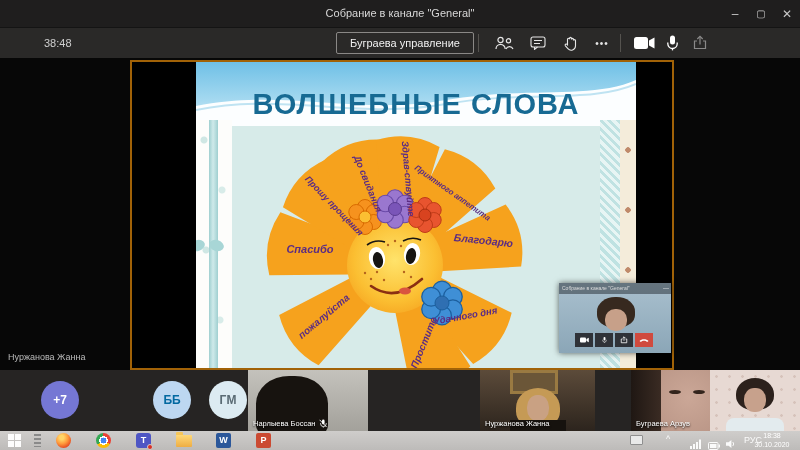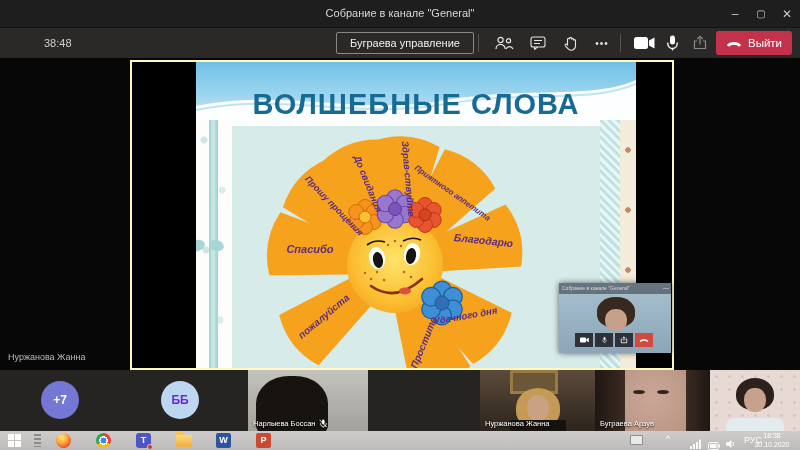--- a/index.html
+++ b/index.html
@@ -17,21 +17,21 @@
   .timer{position:absolute;left:44px;top:9px;color:#cfcfcf;font-size:11px;}
   .req-btn{position:absolute;left:336px;top:4px;height:22px;padding:0 13px;background:transparent;border:1px solid #8a8886;color:#f0f0f0;font-size:11px;line-height:20px;border-radius:2px;}
   .tb-sep{position:absolute;top:6px;width:1px;height:18px;background:#55534f;}
   .tb-ic{position:absolute;top:6px;width:24px;height:18px;display:flex;align-items:center;justify-content:center;}
   .dots{color:#e6e6e6;font-size:10px;letter-spacing:1px;}
   .leave-btn{position:absolute;left:716px;top:3px;width:76px;height:24px;background:#c4314b;border:none;border-radius:3px;color:#fff;font-size:11.5px;display:flex;align-items:center;justify-content:center;gap:6px;}
   .dim{opacity:.45;}
 
   
   .stage{position:absolute;left:0;top:58px;width:800px;height:312px;background:#070707;}
-  .share-frame{position:absolute;left:130px;top:2px;width:544px;height:310px;border:2px solid #fef9c3;background:#000;}
+  .share-frame{position:absolute;left:130px;top:2px;width:544px;height:310px;border:2px solid #a16207;background:#000;}
   .presenter-label{position:absolute;left:8px;top:294px;color:#b9b9b9;font-size:9px;}
 
   
   .slide{position:absolute;left:64px;top:0;width:440px;height:306px;background:#d7ebe9;overflow:hidden;}
   .slide-band{position:absolute;left:0;top:0;width:440px;height:64px;}
   .slide-title{position:absolute;left:0;top:26px;width:440px;text-align:center;color:#176a93;font-size:29px;font-weight:bold;letter-spacing:1px;}
   .deco-left{position:absolute;left:0;top:58px;width:36px;height:248px;background:#fdfdfb;
     background-image:radial-gradient(circle at 8px 20px,#cfe7e4 3px,transparent 4px),radial-gradient(circle at 26px 70px,#d8ece9 3px,transparent 4px),radial-gradient(circle at 10px 130px,#cfe7e4 3px,transparent 4px),radial-gradient(circle at 24px 200px,#d8ece9 3px,transparent 4px);}
   .ribbon-v{position:absolute;left:13px;top:0;width:9px;height:248px;background:linear-gradient(90deg,#9fcfd0,#cfeaea 45%,#9fcfd0);}
   .bow{position:absolute;left:-6px;top:118px;width:34px;height:16px;}
@@ -65,21 +65,21 @@
   .t1 .sil{position:absolute;left:8px;top:6px;width:72px;height:60px;background:#17130f;border-radius:46% 46% 18% 18%;}
   .t2{background:linear-gradient(180deg,#ece9e0,#ddd9cd);}
   .t2 .head{position:absolute;left:46px;top:5px;width:26px;height:28px;background:#c69a78;border-radius:46%;}
   .t2 .suit{position:absolute;left:22px;top:30px;width:74px;height:31px;background:#2a2830;border-radius:14px 14px 0 0;}
   .t2 .shirt{position:absolute;left:53px;top:31px;width:12px;height:18px;background:#f2f0ea;clip-path:polygon(0 0,100% 0,50% 100%);}
   .t3{background:linear-gradient(180deg,#5c4b3a,#2c241d);}
   .t3 .paint{position:absolute;left:30px;top:0;width:48px;height:24px;background:#6b5638;border:3px solid #9a7a42;}
   .t3 .hair{position:absolute;left:36px;top:18px;width:44px;height:40px;background:#c59a55;border-radius:50% 50% 42% 42%;}
   .t3 .face{position:absolute;left:47px;top:25px;width:22px;height:26px;background:#c9a183;border-radius:46%;}
   .t3 .body{position:absolute;left:30px;top:50px;width:56px;height:11px;background:#16120e;}
-  .t4{background:radial-gradient(circle at 50% 45%,#cba797,#b18d7e);}
+  .t4{background:radial-gradient(circle at 50% 45%,#cba797,#b18d7e);margin-left:36px;}
   .t4 .hl{position:absolute;left:0;top:0;width:30px;height:61px;background:linear-gradient(90deg,#1f1713,#3a2b23);}
   .t4 .hr{position:absolute;right:0;top:0;width:24px;height:61px;background:linear-gradient(270deg,#1f1713,#3a2b23);}
   .t4 .eye{position:absolute;top:20px;width:12px;height:4px;background:#33241c;border-radius:50%;}
   .t5{background:#e7d9d3;background-image:radial-gradient(circle,#d6c2ba 1px,transparent 1.6px);background-size:13px 13px;}
   .t5 .hair{position:absolute;left:26px;top:8px;width:38px;height:32px;background:#2c211c;border-radius:50% 50% 44% 44%;}
   .t5 .face{position:absolute;left:34px;top:18px;width:22px;height:24px;background:#c7a18c;border-radius:46%;}
   .t5 .sh{position:absolute;left:16px;top:48px;width:58px;height:13px;background:#e3ebee;border-radius:8px 8px 0 0;}
 
   
   .taskbar{position:absolute;left:0;top:431px;width:800px;height:19px;background:linear-gradient(180deg,#cfcdcb,#bdbbb9);}
@@ -153,26 +153,20 @@
         <line x1="6.5" y1="13.6" x2="6.5" y2="15.4" stroke="#fff" stroke-width="1.3"></line>
       </svg>
     </div>
     <div class="tb-ic dim" style="left:688px">
       <svg width="16" height="16" viewBox="0 0 16 16" fill="none" stroke="#fff" stroke-width="1.2">
         <path d="M5 6H2.5v7.5h11V6H11"></path>
           <line x1="8" y1="9.5" x2="8" y2="1.5"></line>
           <polyline points="5.3,4 8,1.3 10.7,4"></polyline>
       </svg>
     </div>
-    <button class="leave-btn">
-      <svg width="16" height="7" viewBox="0 0 20 8">
-        <path d="M1 6C5 1 15 1 19 6L16.3 8C13 4.6 7 4.6 3.7 8Z" fill="#fff"></path>
-      </svg>
-      <span>Выйти</span>
-    </button>
   </div>
 
   <div class="stage">
     <div class="share-frame">
 
       <div class="slide">
         <svg class="slide-band" viewBox="0 0 440 64" preserveAspectRatio="none">
           <defs>
             <linearGradient id="sky" x1="0" y1="0" x2="0" y2="1">
               <stop offset="0" stop-color="#6fc0e6"></stop>
@@ -310,21 +304,22 @@
         </div>
       </div>
 
       <div style="position:absolute;left:0;top:0;width:64px;height:306px;background:#000;"></div>
     </div>
     <div class="presenter-label">Нуржанова Жанна</div>
   </div>
 
   <div class="strip">
     <div class="avatar" style="left:41px;background:#7577d4;color:#fff;">+7</div>
-    <div class="avatar" style="left:161px;background:#bdd7f1;color:#6d28d9;">ББ</div>
+    <div class="avatar" style="left:153px;background:#bdd7f1;color:#0369a1;">ББ</div>
+    <div class="avatar" style="left:209px;background:#dcebf2;color:#5a6b74;">ГМ</div>
 
     <div class="tile t1" style="left:248px;width:120px;">
       <div class="sil"></div>
       <div class="tile-name">
           <span>Нарлыева Боссан</span>
         <svg width="8" height="9" viewBox="0 0 8 9">
             <rect x="3" y="0.6" width="2.6" height="4.6" rx="1.3" fill="#fff"></rect>
             <path d="M1.6 4v.8a2.8 2.8 0 0 0 5.6 0V4" fill="none" stroke="#fff" stroke-width=".8"></path>
             <line x1="4.3" y1="7.5" x2="4.3" y2="8.6" stroke="#fff" stroke-width=".8"></line>
             <line x1="0.6" y1="0.8" x2="7.6" y2="8" stroke="#fff" stroke-width=".9"></line>

